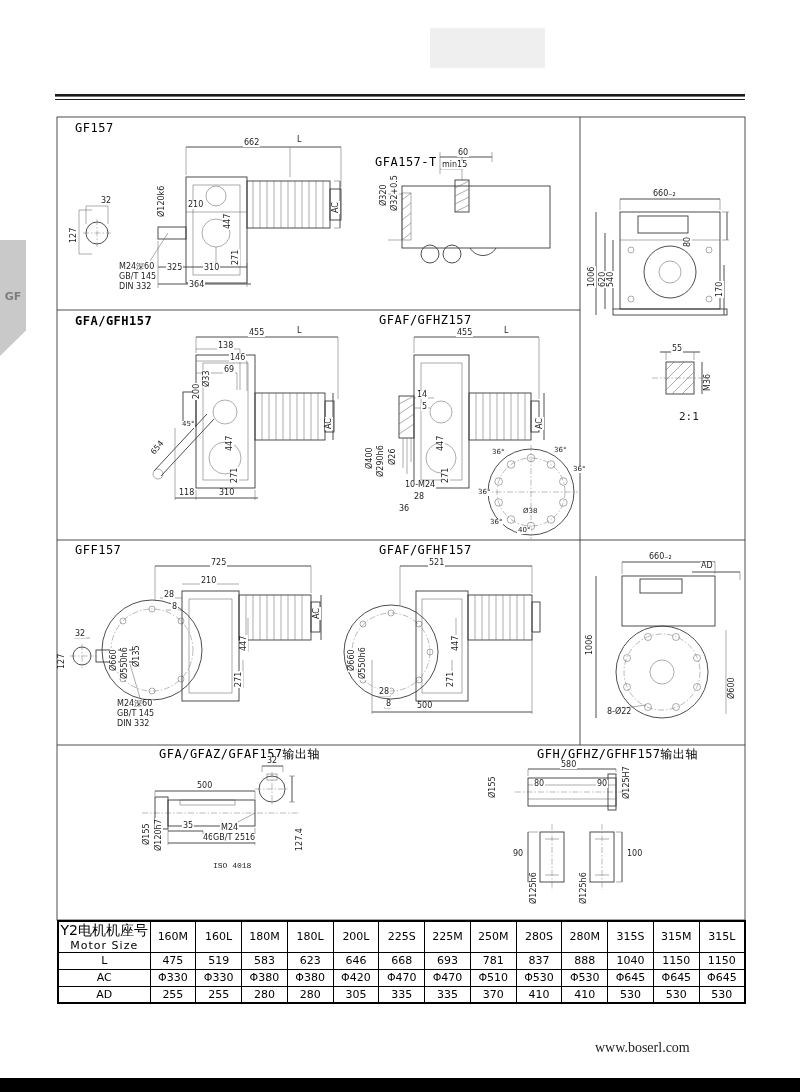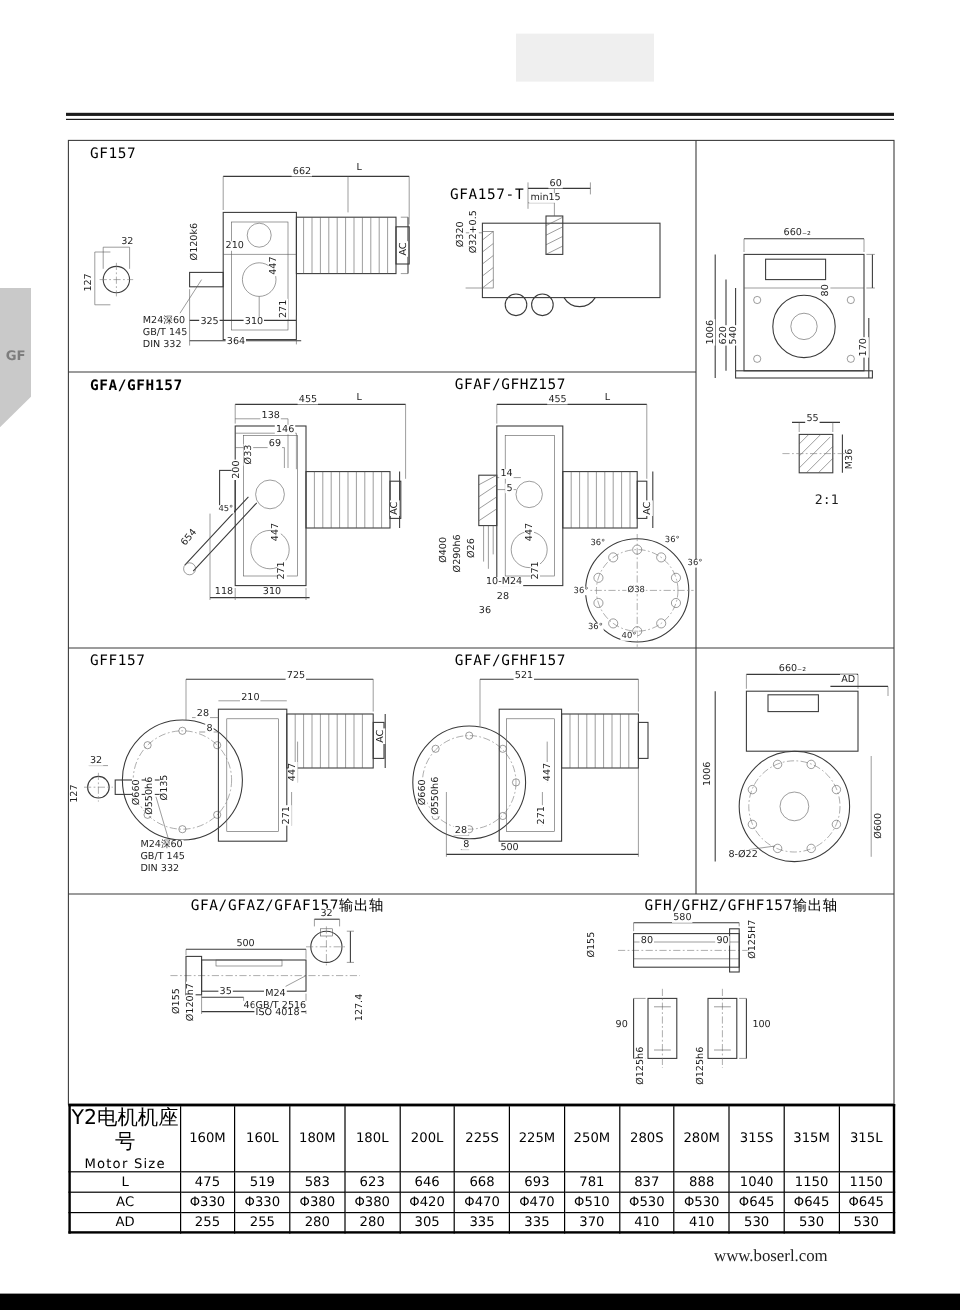--- a/index.html
+++ b/index.html
@@ -19,21 +19,21 @@
   .lbl{position:absolute;font:8px "DejaVu Sans",sans-serif;color:#1d1d1d;white-space:nowrap;
        line-height:1.05;background:#fff;padding:0 1px}
   .lbl.title{font:12px "DejaVu Sans Mono",monospace;color:#000;letter-spacing:0.5px}
   .lbl.sm{font-size:7px}
   .lbl.big{font:11px "DejaVu Sans Mono",monospace}
   .table-wrap{position:absolute;left:57px;top:920px;width:689px}
   .table-wrap table{border-collapse:collapse;table-layout:fixed;width:100%;
        font:11px "DejaVu Sans",sans-serif;color:#000;border:2px solid #000}
   .table-wrap th,.table-wrap td{border:1px solid #000;text-align:center;padding:0;height:17px;font-weight:normal}
   .table-wrap tr.head th{height:30px}
-  .head-cn{font-size:17px;line-height:1.2}
+  .head-cn{font-size:14px;line-height:1.2}
   .head-en{font-size:11px;line-height:1.2;letter-spacing:1px}
   .footer{position:absolute;left:595px;top:1040px;font:14px "Liberation Serif",serif;color:#222}
   .bottom-bar{position:absolute;left:0;top:1078px;width:800px;height:14px;background:#000}
 </style>
 </head>
 <body>
 
 <div class="page">
 
   <div class="logo-box"></div>
@@ -332,24 +332,24 @@
       <span class="lbl" style="left: 536px; top: 430px; transform-origin: 0px 0px; transform: rotate(-90deg);">AC</span>
       <span class="lbl" style="left: 404px; top: 481px; text-align: center;">10-M24</span>
       <span class="lbl" style="left: 413px; top: 493px;">28</span>
       <span class="lbl" style="left: 398px; top: 505px;">36</span>
       <span class="lbl sm" style="left: 553px; top: 447px;">36°</span>
       <span class="lbl sm" style="left: 572px; top: 466px;">36°</span>
       <span class="lbl sm" style="left: 491px; top: 449px;">36°</span>
       <span class="lbl sm" style="left: 477px; top: 489px;">36°</span>
       <span class="lbl sm" style="left: 489px; top: 519px;">36°</span>
       <span class="lbl sm" style="left: 517px; top: 527px;">40°</span>
-      <span class="lbl sm" style="left: 522px; top: 488px;">Ø38</span>
+      <span class="lbl sm" style="left: 522px; top: 508px;">Ø38</span>
       <span class="lbl" style="left: 671px; top: 345px;">55</span>
       <span class="lbl" style="left: 704px; top: 392px; transform-origin: 0px 0px; transform: rotate(-90deg);">M36</span>
-      <span class="lbl" style="left: 238px; top: 559px;">725</span>
+      <span class="lbl" style="left: 210px; top: 559px;">725</span>
       <span class="lbl" style="left: 200px; top: 577px;">210</span>
       <span class="lbl" style="left: 163px; top: 591px;">28</span>
       <span class="lbl" style="left: 171px; top: 603px;">8</span>
       <span class="lbl" style="left: 74px; top: 630px;">32</span>
       <span class="lbl" style="left: 58px; top: 670px; transform-origin: 0px 0px; transform: rotate(-90deg);">127</span>
       <span class="lbl" style="left: 110px; top: 672px; transform-origin: 0px 0px; transform: rotate(-90deg);">Ø660</span>
       <span class="lbl" style="left: 121px; top: 680px; transform-origin: 0px 0px; transform: rotate(-90deg);">Ø550h6</span>
       <span class="lbl" style="left: 133px; top: 668px; transform-origin: 0px 0px; transform: rotate(-90deg);">Ø135</span>
       <span class="lbl" style="left: 240px; top: 652px; transform-origin: 0px 0px; transform: rotate(-90deg);">447</span>
       <span class="lbl" style="left: 235px; top: 688px; transform-origin: 0px 0px; transform: rotate(-90deg);">271</span>
@@ -371,21 +371,21 @@
       <span class="lbl" style="left: 606px; top: 708px;">8-Ø22</span>
       <span class="lbl" style="left: 728px; top: 700px; transform-origin: 0px 0px; transform: rotate(-90deg);">Ø600</span>
       <span class="lbl" style="left: 196px; top: 782px;">500</span>
       <span class="lbl" style="left: 266px; top: 757px;">32</span>
       <span class="lbl" style="left: 143px; top: 846px; transform-origin: 0px 0px; transform: rotate(-90deg);">Ø155</span>
       <span class="lbl" style="left: 155px; top: 852px; transform-origin: 0px 0px; transform: rotate(-90deg);">Ø120h7</span>
       <span class="lbl" style="left: 182px; top: 822px;">35</span>
       <span class="lbl" style="left: 202px; top: 834px;">460</span>
       <span class="lbl" style="left: 220px; top: 824px;">M24</span>
       <span class="lbl" style="left: 212px; top: 834px;">GB/T 2516</span>
-      <span class="lbl" style="left: 212px; top: 840px;">ISO 4018</span>
+      <span class="lbl" style="left: 212px; top: 862px; font-family: Liberation Mono, monospace;">ISO 4018</span>
       <span class="lbl" style="left: 296px; top: 852px; transform-origin: 0px 0px; transform: rotate(-90deg);">127.4</span>
       <span class="lbl" style="left: 489px; top: 799px; transform-origin: 0px 0px; transform: rotate(-90deg);">Ø155</span>
       <span class="lbl" style="left: 560px; top: 761px;">580</span>
       <span class="lbl" style="left: 533px; top: 780px;">80</span>
       <span class="lbl" style="left: 596px; top: 780px;">90</span>
       <span class="lbl" style="left: 623px; top: 800px; transform-origin: 0px 0px; transform: rotate(-90deg);">Ø125H7</span>
       <span class="lbl" style="left: 512px; top: 850px;">90</span>
       <span class="lbl" style="left: 626px; top: 850px;">100</span>
       <span class="lbl" style="left: 530px; top: 905px; transform-origin: 0px 0px; transform: rotate(-90deg);">Ø125h6</span>
       <span class="lbl" style="left: 580px; top: 905px; transform-origin: 0px 0px; transform: rotate(-90deg);">Ø125h6</span>

